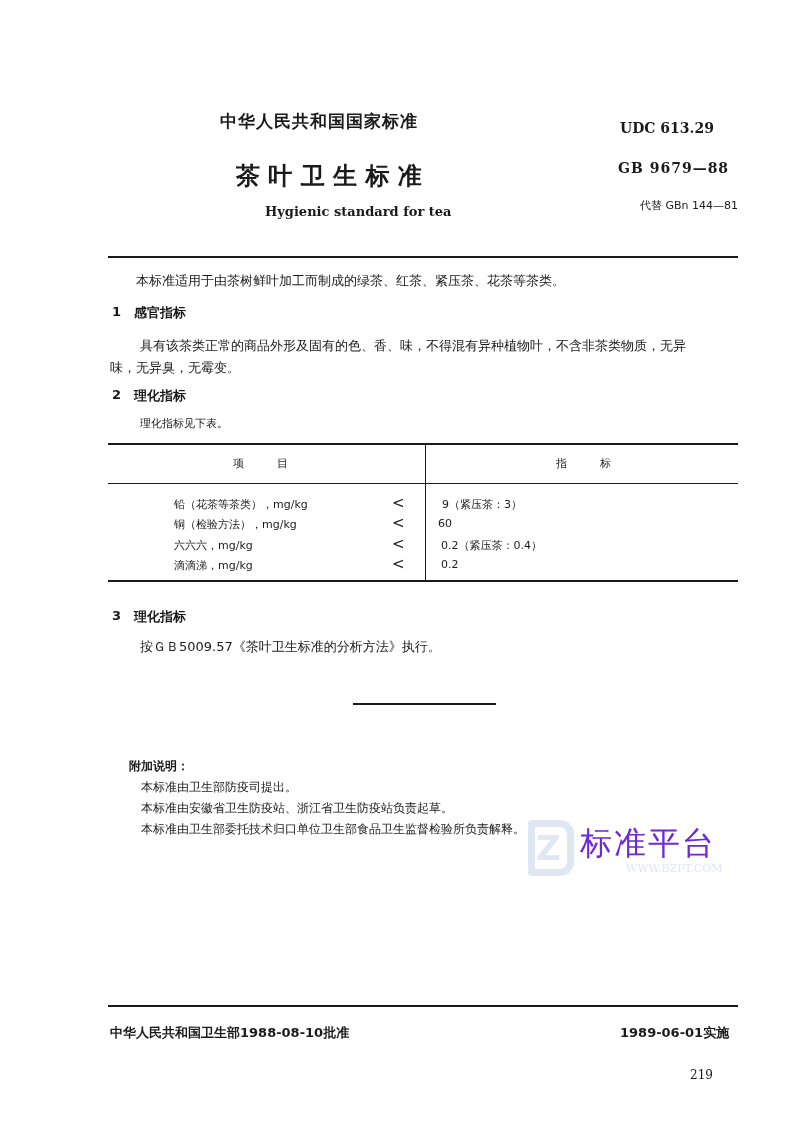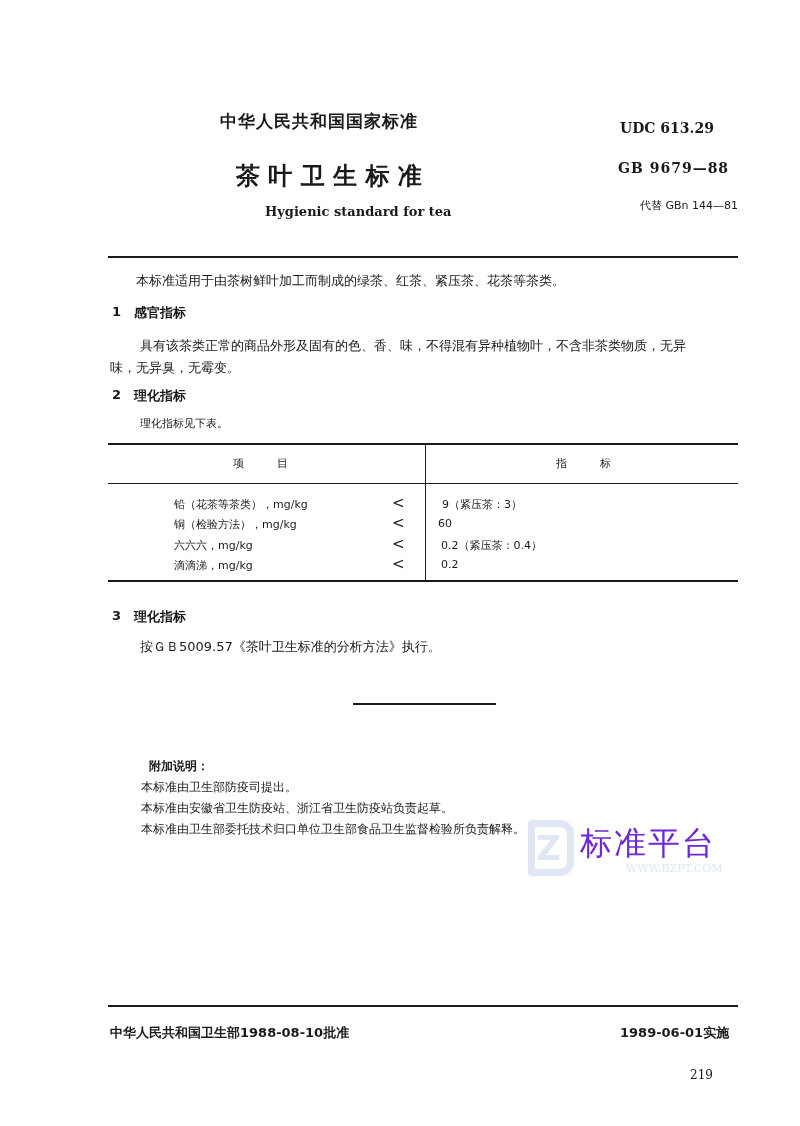--- a/index.html
+++ b/index.html
@@ -63,21 +63,21 @@
 
   <div class="rule" style="left:108px;top:580px;width:630px;height:2px;"></div>
 </div>
 
 <div class="abs bold" style="left:112px;top:608px;font-size:13px;">3</div>
 <div class="abs bold" style="left:134px;top:608px;font-size:13px;">理化指标</div>
 <div class="abs" style="left:140px;top:638px;font-size:13px;">按ＧＢ5009.57《茶叶卫生标准的分析方法》执行。</div>
 
 <div class="rule" style="left:353px;top:703px;width:143px;height:2px;"></div>
 
-<div class="abs bold" style="left:149px;top:758px;font-size:12px;">附加说明：</div>
+<div class="abs bold" style="left:129px;top:758px;font-size:12px;">附加说明：</div>
 <div class="abs" style="left:141px;top:779px;font-size:12px;">本标准由卫生部防疫司提出。</div>
 <div class="abs" style="left:141px;top:800px;font-size:12px;">本标准由安徽省卫生防疫站、浙江省卫生防疫站负责起草。</div>
 <div class="abs" style="left:141px;top:821px;font-size:12px;">本标准由卫生部委托技术归口单位卫生部食品卫生监督检验所负责解释。</div>
 
 <div>
   <div class="wm-box"></div>
   <div class="abs wm-z">Z</div>
   <div class="abs serif" style="left:580px;top:822px;font-size:32px;color:#6d28d9;letter-spacing:2px;">标准平台</div>
   <div class="abs serif" style="left:590px;top:862px;font-size:11px;color:#dfe6f4;margin-left:36px;">WWW.BZPT.COM</div>
 </div>

